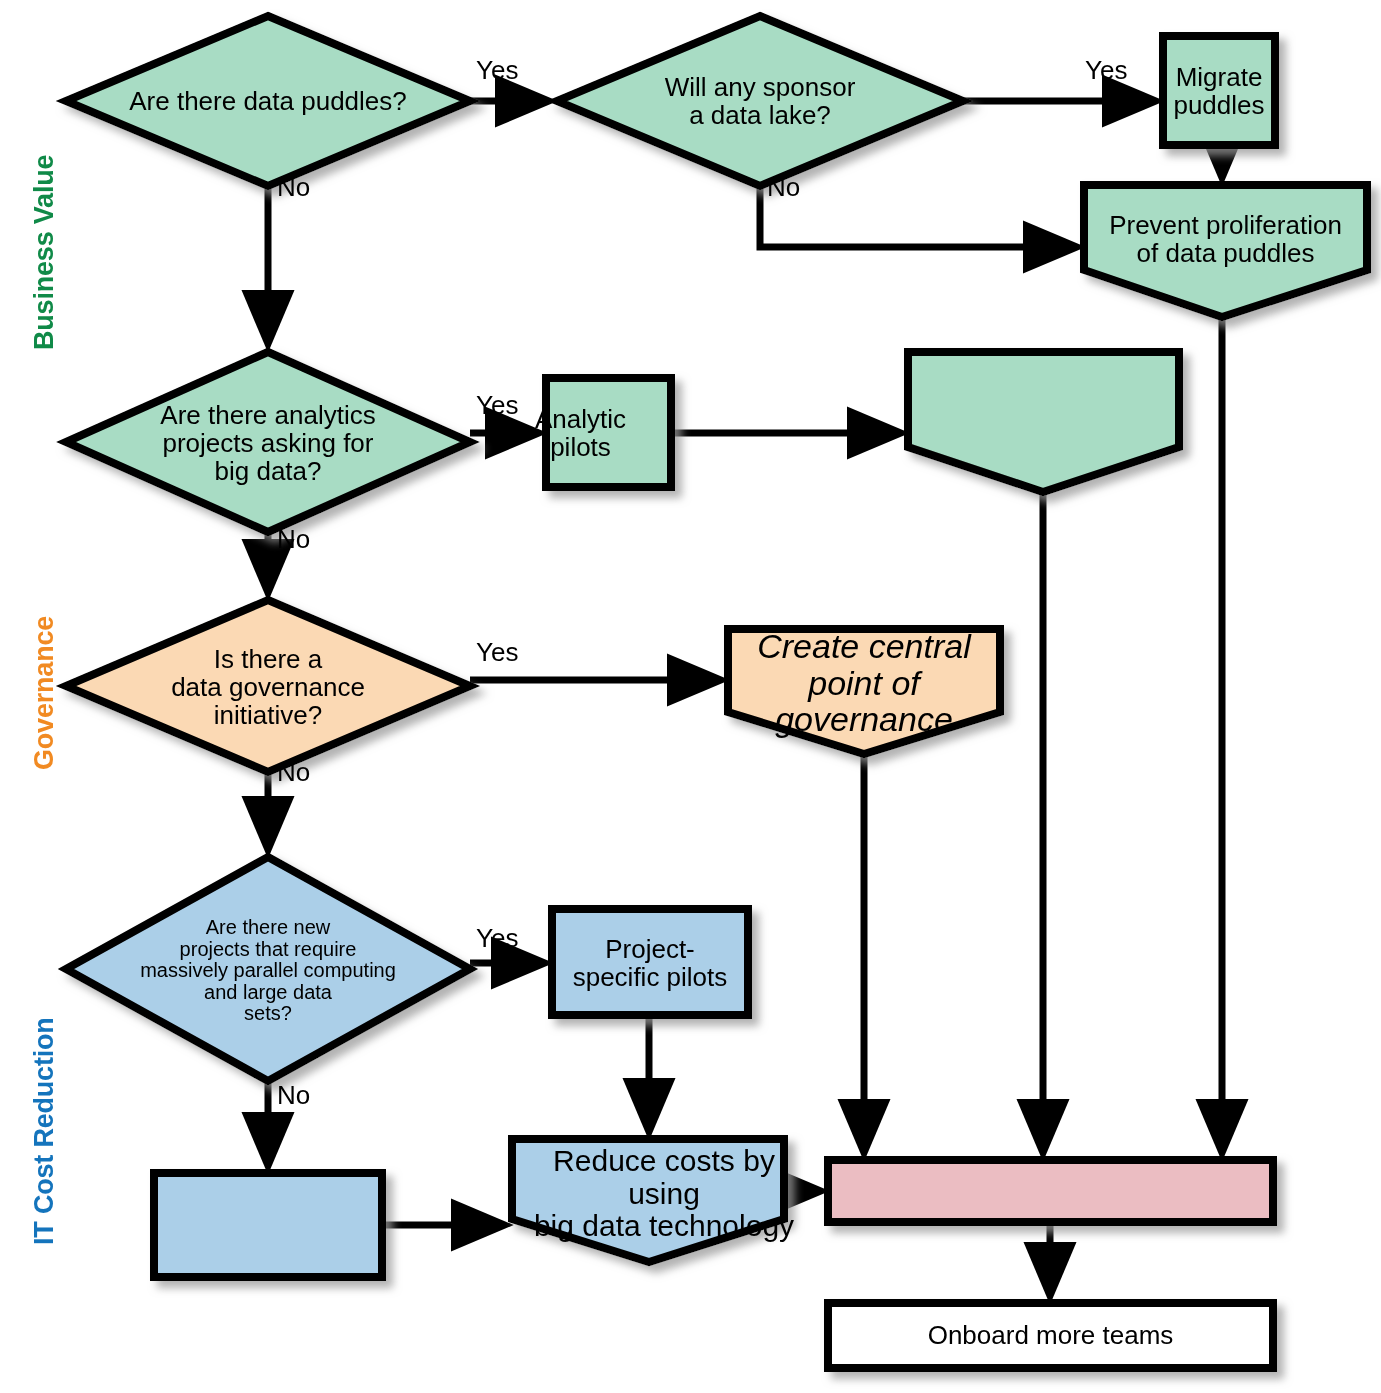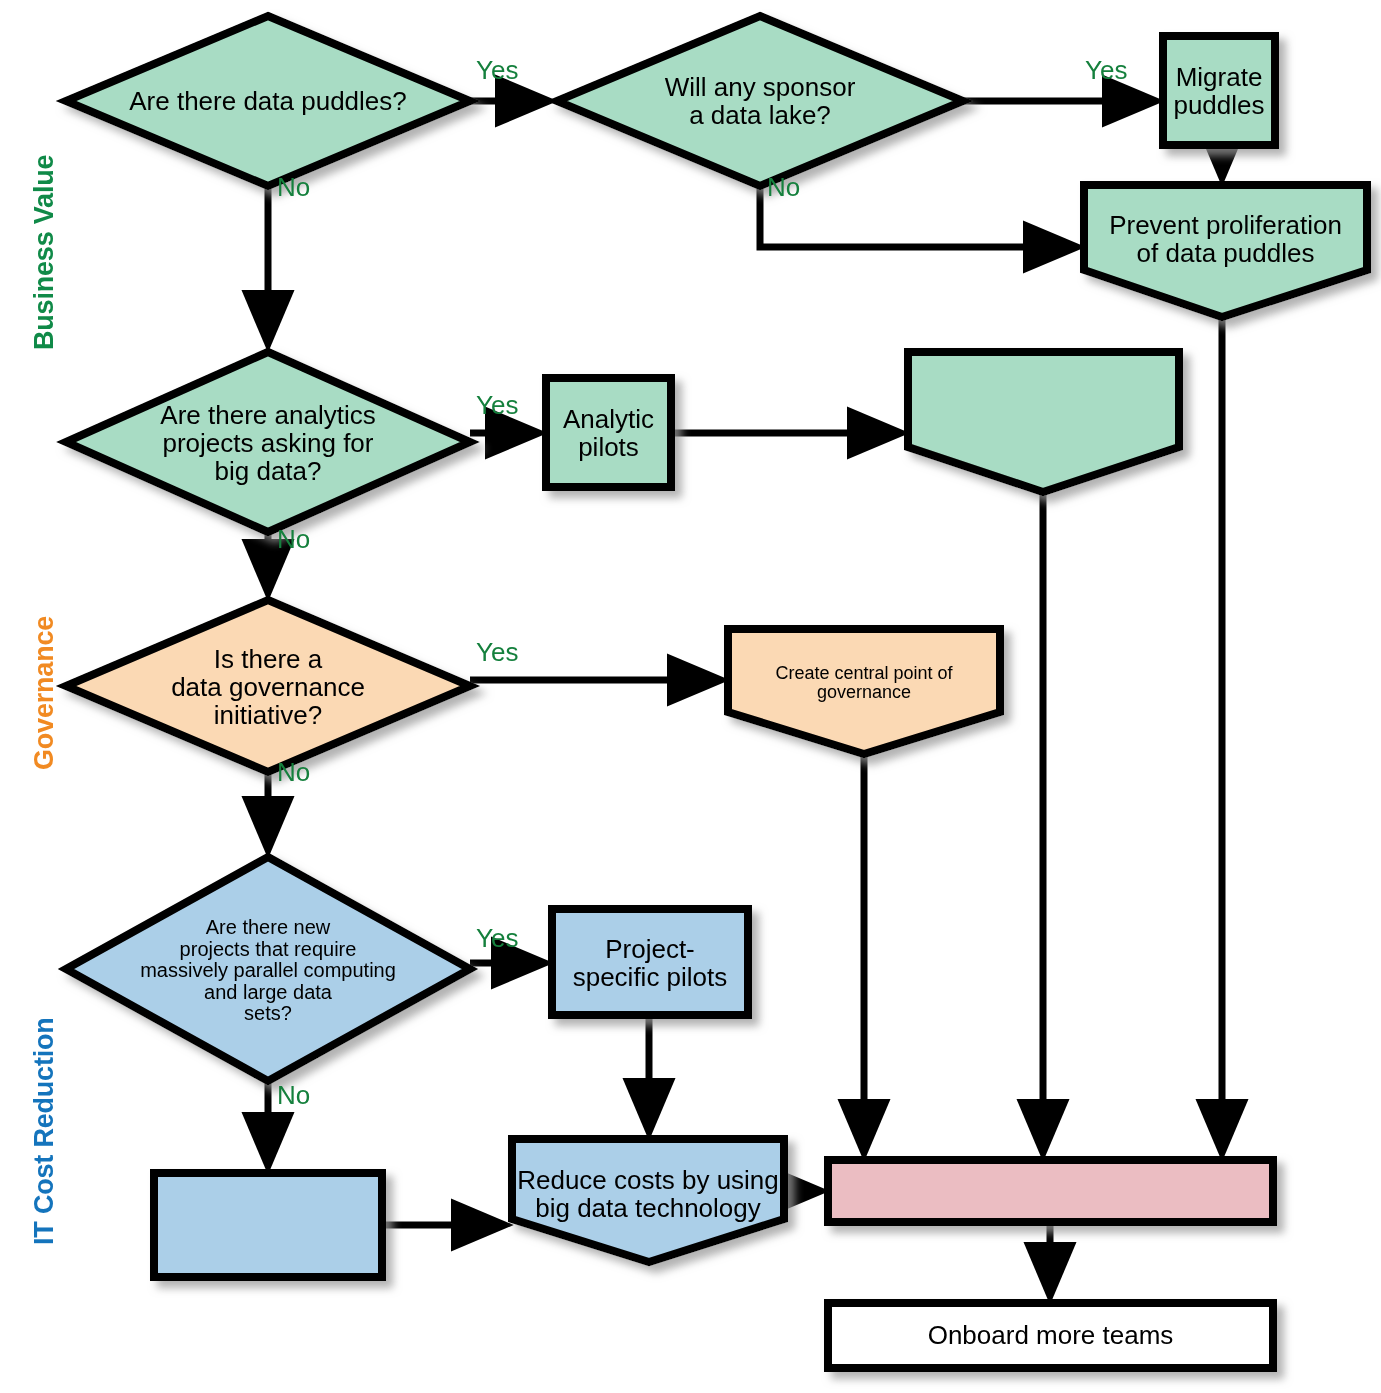--- a/index.html
+++ b/index.html
@@ -39,21 +39,21 @@
     align-items: center;
     justify-content: center;
     text-align: center;
     color: #000000;
     font-family: "Liberation Sans", sans-serif;
     line-height: 1.08;
     pointer-events: none;
   }
   .edge-label {
     position: absolute;
-    color: #15803d;
+    color: #000000;
     font-family: "Liberation Sans", sans-serif;
     white-space: nowrap;
   }
 </style>
 </head>
 <body>
 
 <div id="stage">
 
   <svg id="flow" viewBox="0 0 1381 1393">
@@ -155,42 +155,42 @@
   <div class="node-text" style="left:1163px; top:46px; width:112px; height:90px; font-size:26px; white-space:pre-line;">Migrate
 puddles</div>
 
   <div class="node-text" style="left:1084px; top:192px; width:283px; height:94px; font-size:26px; white-space:pre-line;">Prevent proliferation
 of data puddles</div>
 
   <div class="node-text" style="left:110px; top:383px; width:316px; height:120px; font-size:26px; white-space:pre-line;">Are there analytics
 projects asking for
 big data?</div>
 
-  <div class="node-text" style="left:546px; top:388px; width:125px; height:90px; font-size:26px; white-space:pre-line;">Analytic
+  <div class="node-text" style="left:518px; top:388px; width:125px; height:90px; font-size:26px; white-space:pre-line;">Analytic
 pilots</div>
 
 
   <div class="node-text" style="left:110px; top:629px; width:316px; height:116px; font-size:26px; white-space:pre-line;">Is there a
 data governance
 initiative?</div>
 
-  <div class="node-text" style="left:728px; top:638px; width:272px; height:90px; font-size:18px; white-space:pre-line;">Create central point of
+  <div class="node-text" style="left:728px; top:638px; width:272px; height:90px; font-size:34px; white-space:pre-line;font-style:italic;">Create central point of
 governance</div>
 
   <div class="node-text" style="left:78px; top:891px; width:380px; height:160px; font-size:20px; white-space:pre-line;">Are there new
 projects that require
 massively parallel computing
 and large data
 sets?</div>
 
   <div class="node-text" style="left:552px; top:919px; width:196px; height:88px; font-size:26px; white-space:pre-line;">Project-
 specific pilots</div>
 
 
-  <div class="node-text" style="left:512px; top:1149px; width:272px; height:90px; font-size:26px; white-space:pre-line;">Reduce costs by using
+  <div class="node-text" style="left:528px; top:1149px; width:272px; height:90px; font-size:30px; white-space:pre-line;">Reduce costs by using
 big data technology</div>
 
 
   <div class="node-text" style="left:828px; top:1303px; width:445px; height:65px; font-size:26px;">Onboard more teams</div>
 
   <div class="edge-label" style="left:476px; top:55px; font-size:26px;">Yes</div>
   <div class="edge-label" style="left:277px; top:172px; font-size:26px;">No</div>
   <div class="edge-label" style="left:1085px; top:55px; font-size:26px;">Yes</div>
   <div class="edge-label" style="left:767px; top:172px; font-size:26px;">No</div>
   <div class="edge-label" style="left:476px; top:390px; font-size:26px;">Yes</div>

